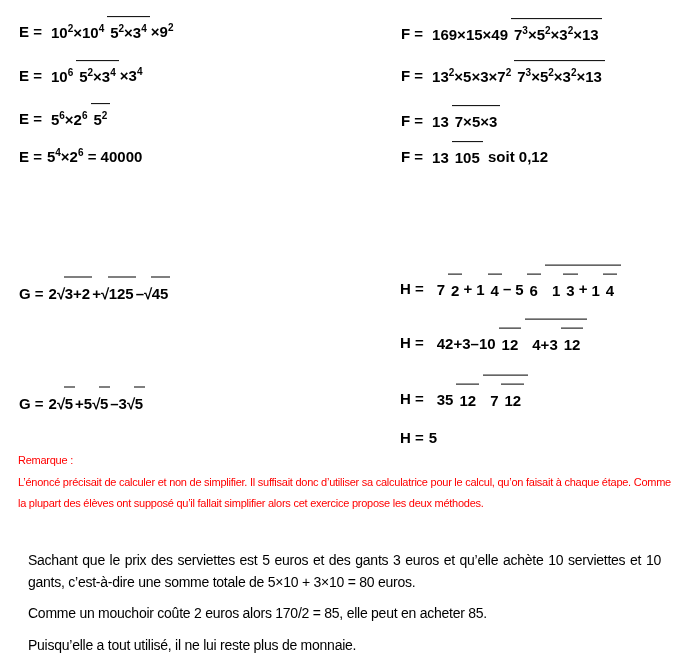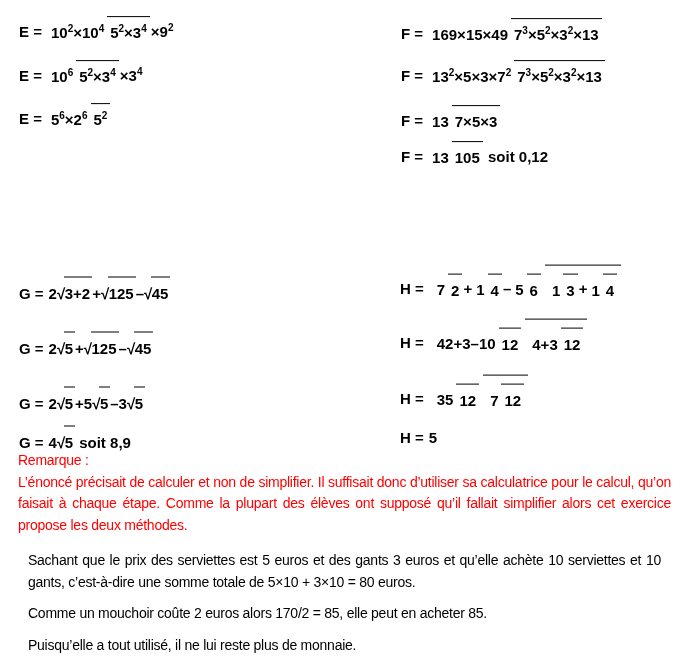--- a/index.html
+++ b/index.html
@@ -29,21 +29,21 @@
   #eq-E3{left:19px;top:120px}  #eq-F3{left:401px;top:122px}
   #eq-E4{left:19px;top:156px}  #eq-F4{left:401px;top:158px}
   #eq-G1{left:19px;top:289px}  #eq-H1{left:400px;top:290px}
   #eq-G2{left:19px;top:344px}  #eq-H2{left:400px;top:344px}
   #eq-G3{left:19px;top:399px}  #eq-H3{left:400px;top:400px}
   #eq-G4{left:19px;top:438px}  #eq-H4{left:400px;top:437px}
   
   .remark{
     position:absolute;left:18px;top:450px;width:653px;
     color:var(--remark-color,#ff0000);
-    font-size:14px;line-height:21.5px;letter-spacing:-0.25px;
+    font-size:11px;line-height:21.5px;letter-spacing:-0.25px;
   }
   .remark-title{margin:0;}
   .remark-body{margin:0;text-align:justify;}
   .exercise{
     position:absolute;left:18px;top:540px;width:653px;
     font-size:14px;line-height:21.5px;letter-spacing:-0.25px;color:#000;
   }
   .ex-heading{margin:0;font-weight:bold;letter-spacing:0;}
   .ex-par{margin:10px;text-align:justify;}
 </style>
@@ -57,42 +57,41 @@
           <span class="den">5<sup>2</sup>×3<sup>4</sup></span>
         </span>×9<sup>2</sup></span></div>
   <div class="eq" id="eq-E2"><span class="eq-label">E =</span><span class="eq-content"><span class="frac">
           <span class="num">10<sup>6</sup></span>
           <span class="den">5<sup>2</sup>×3<sup>4</sup></span>
         </span>×3<sup>4</sup></span></div>
   <div class="eq" id="eq-E3"><span class="eq-label">E =</span><span class="eq-content"><span class="frac">
           <span class="num">5<sup>6</sup>×2<sup>6</sup></span>
           <span class="den">5<sup>2</sup></span>
         </span></span></div>
+  <div class="eq" id="eq-E4"><span class="eq-label">E =</span><span class="eq-content">5<sup>4</sup>×2<sup>6</sup> = 40000</span></div>
 
   <div class="eq" id="eq-F1"><span class="eq-label">F =</span><span class="eq-content"><span class="frac">
           <span class="num">169×15×49</span>
           <span class="den">7<sup>3</sup>×5<sup>2</sup>×3<sup>2</sup>×13</span>
         </span></span></div>
   <div class="eq" id="eq-F2"><span class="eq-label">F =</span><span class="eq-content"><span class="frac">
           <span class="num">13<sup>2</sup>×5×3×7<sup>2</sup></span>
           <span class="den">7<sup>3</sup>×5<sup>2</sup>×3<sup>2</sup>×13</span>
         </span></span></div>
   <div class="eq" id="eq-F3"><span class="eq-label">F =</span><span class="eq-content"><span class="frac">
           <span class="num">13</span>
           <span class="den">7×5×3</span>
         </span></span></div>
   <div class="eq" id="eq-F4"><span class="eq-label">F =</span><span class="eq-content"><span class="frac">
           <span class="num">13</span>
           <span class="den">105</span>
         </span> soit 0,12</span></div>
 
   <div class="eq" id="eq-G1"><span class="eq-label">G =</span><span class="eq-content">2<span class="sqrt"><span class="radsign">√</span><span class="rad">3+2</span></span>+<span class="sqrt"><span class="radsign">√</span><span class="rad">125</span></span>–<span class="sqrt"><span class="radsign">√</span><span class="rad">45</span></span></span></div>
-  <div class="eq" id="eq-G2"><span class="eq-label">G =</span><span class="eq-content">2<span class="sqrt"><span class="radsign">√</span><span class="rad">5</span></span>+<span class="sqrt"><span class="radsign">√</span><span class="rad">125</span></span>–<span class="sqrt"><span class="radsign">√</span><span class="rad">45</span></span></span></div>
   <div class="eq" id="eq-G3"><span class="eq-label">G =</span><span class="eq-content">2<span class="sqrt"><span class="radsign">√</span><span class="rad">5</span></span>+5<span class="sqrt"><span class="radsign">√</span><span class="rad">5</span></span>–3<span class="sqrt"><span class="radsign">√</span><span class="rad">5</span></span></span></div>
-  <div class="eq" id="eq-G4"><span class="eq-label">G =</span><span class="eq-content">4<span class="sqrt"><span class="radsign">√</span><span class="rad">5</span></span> soit 8,9</span></div>
 
   <div class="eq" id="eq-H1"><span class="eq-label">H =</span><span class="eq-content"><span class="frac">
           <span class="num"><span class="frac">
               <span class="num">7</span>
               <span class="den">2</span>
             </span>+<span class="frac">
               <span class="num">1</span>
               <span class="den">4</span>
             </span>–<span class="frac">
               <span class="num">5</span>

